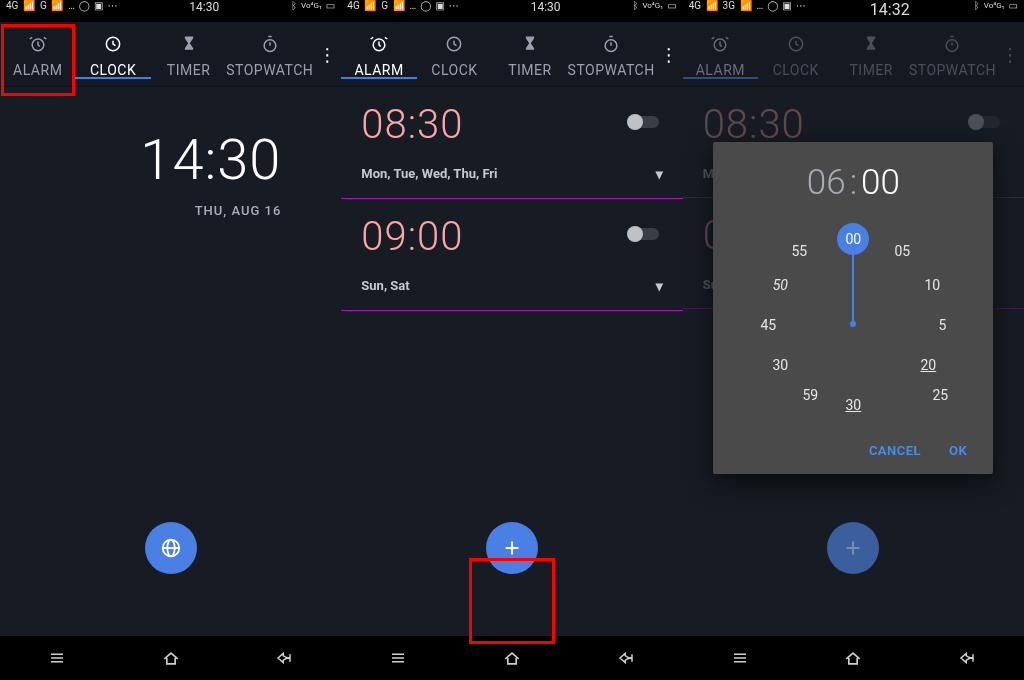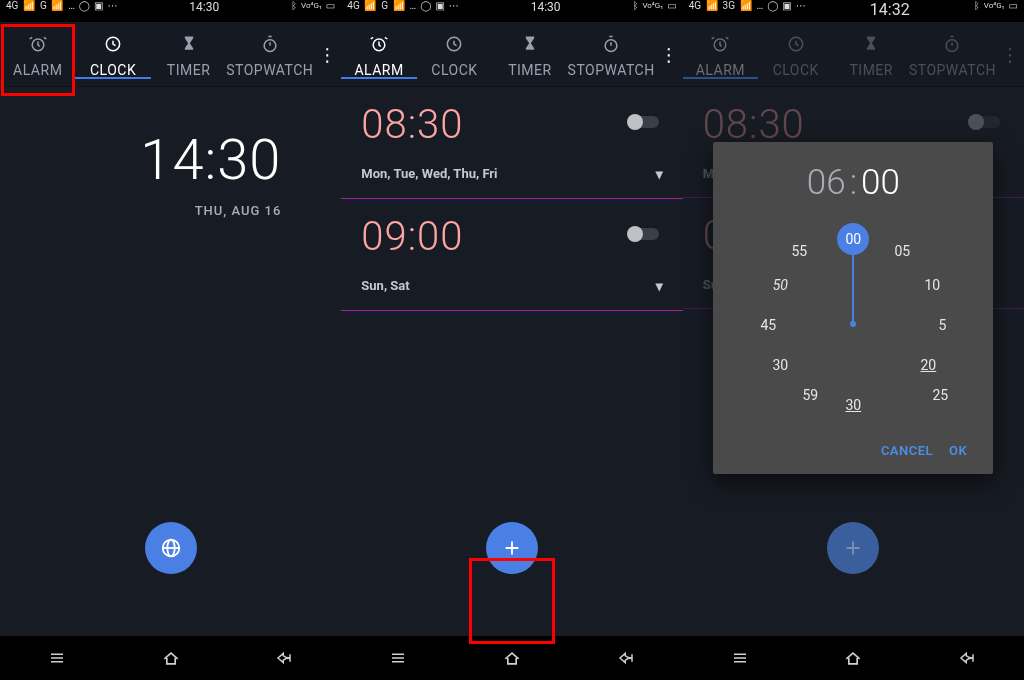--- a/index.html
+++ b/index.html
@@ -39,21 +39,21 @@
   .scrim { position:absolute; inset:0; display:flex; align-items:flex-start; justify-content:center; padding-top:55px; z-index:10;}
   .dialog { width:280px; background:#4a4a4a; border-radius:2px; padding:20px 16px 10px 16px; box-shadow:0 8px 24px rgba(0,0,0,0.6);}
   .dlg-time { text-align:center; font-size:35px; font-weight:300; color:#fff; margin-bottom:16px;}
   .dlg-time .hh { color:#a9adb7; }
   .dlg-time .colon { color:#a9adb7; margin:0 4px;}
   .clockface { width:210px; height:210px; margin:0 auto 6px auto; position:relative;}
   .cf-num { position:absolute; width:28px; height:28px; display:flex; align-items:center; justify-content:center; color:#e6e6e6; font-size:14px; border-radius:50%;}
   .cf-center { position:absolute; left:50%; top:50%; transform:translate(-50%,-50%); width:6px; height:6px; background:#4a7fe3; border-radius:50%;}
   .cf-hand { position:absolute; left:50%; top:18px; width:2px; height:87px; background:#4a7fe3; transform:translateX(-50%);}
   .cf-knob { position:absolute; left:50%; top:4px; transform:translateX(-50%); width:32px; height:32px; background:#4a7fe3; border-radius:50%; display:flex; align-items:center; justify-content:center; color:#fff; font-size:14px;}
-  .dlg-actions { display:flex; justify-content:flex-end; gap:16px; padding:8px 10px 6px 0;}
+  .dlg-actions { display:flex; justify-content:flex-end; gap:28px; padding:8px 10px 6px 0;}
   .dlg-btn { color:#4a8fe7; font-size:13px; font-weight:600; letter-spacing:0.5px; cursor:pointer;}
   svg { display:block; }
 </style>
 </head>
 <body>
 
 <div class="phone">
   <div class="statusbar">
     <div class="sb-left">
       <span>4G</span>

